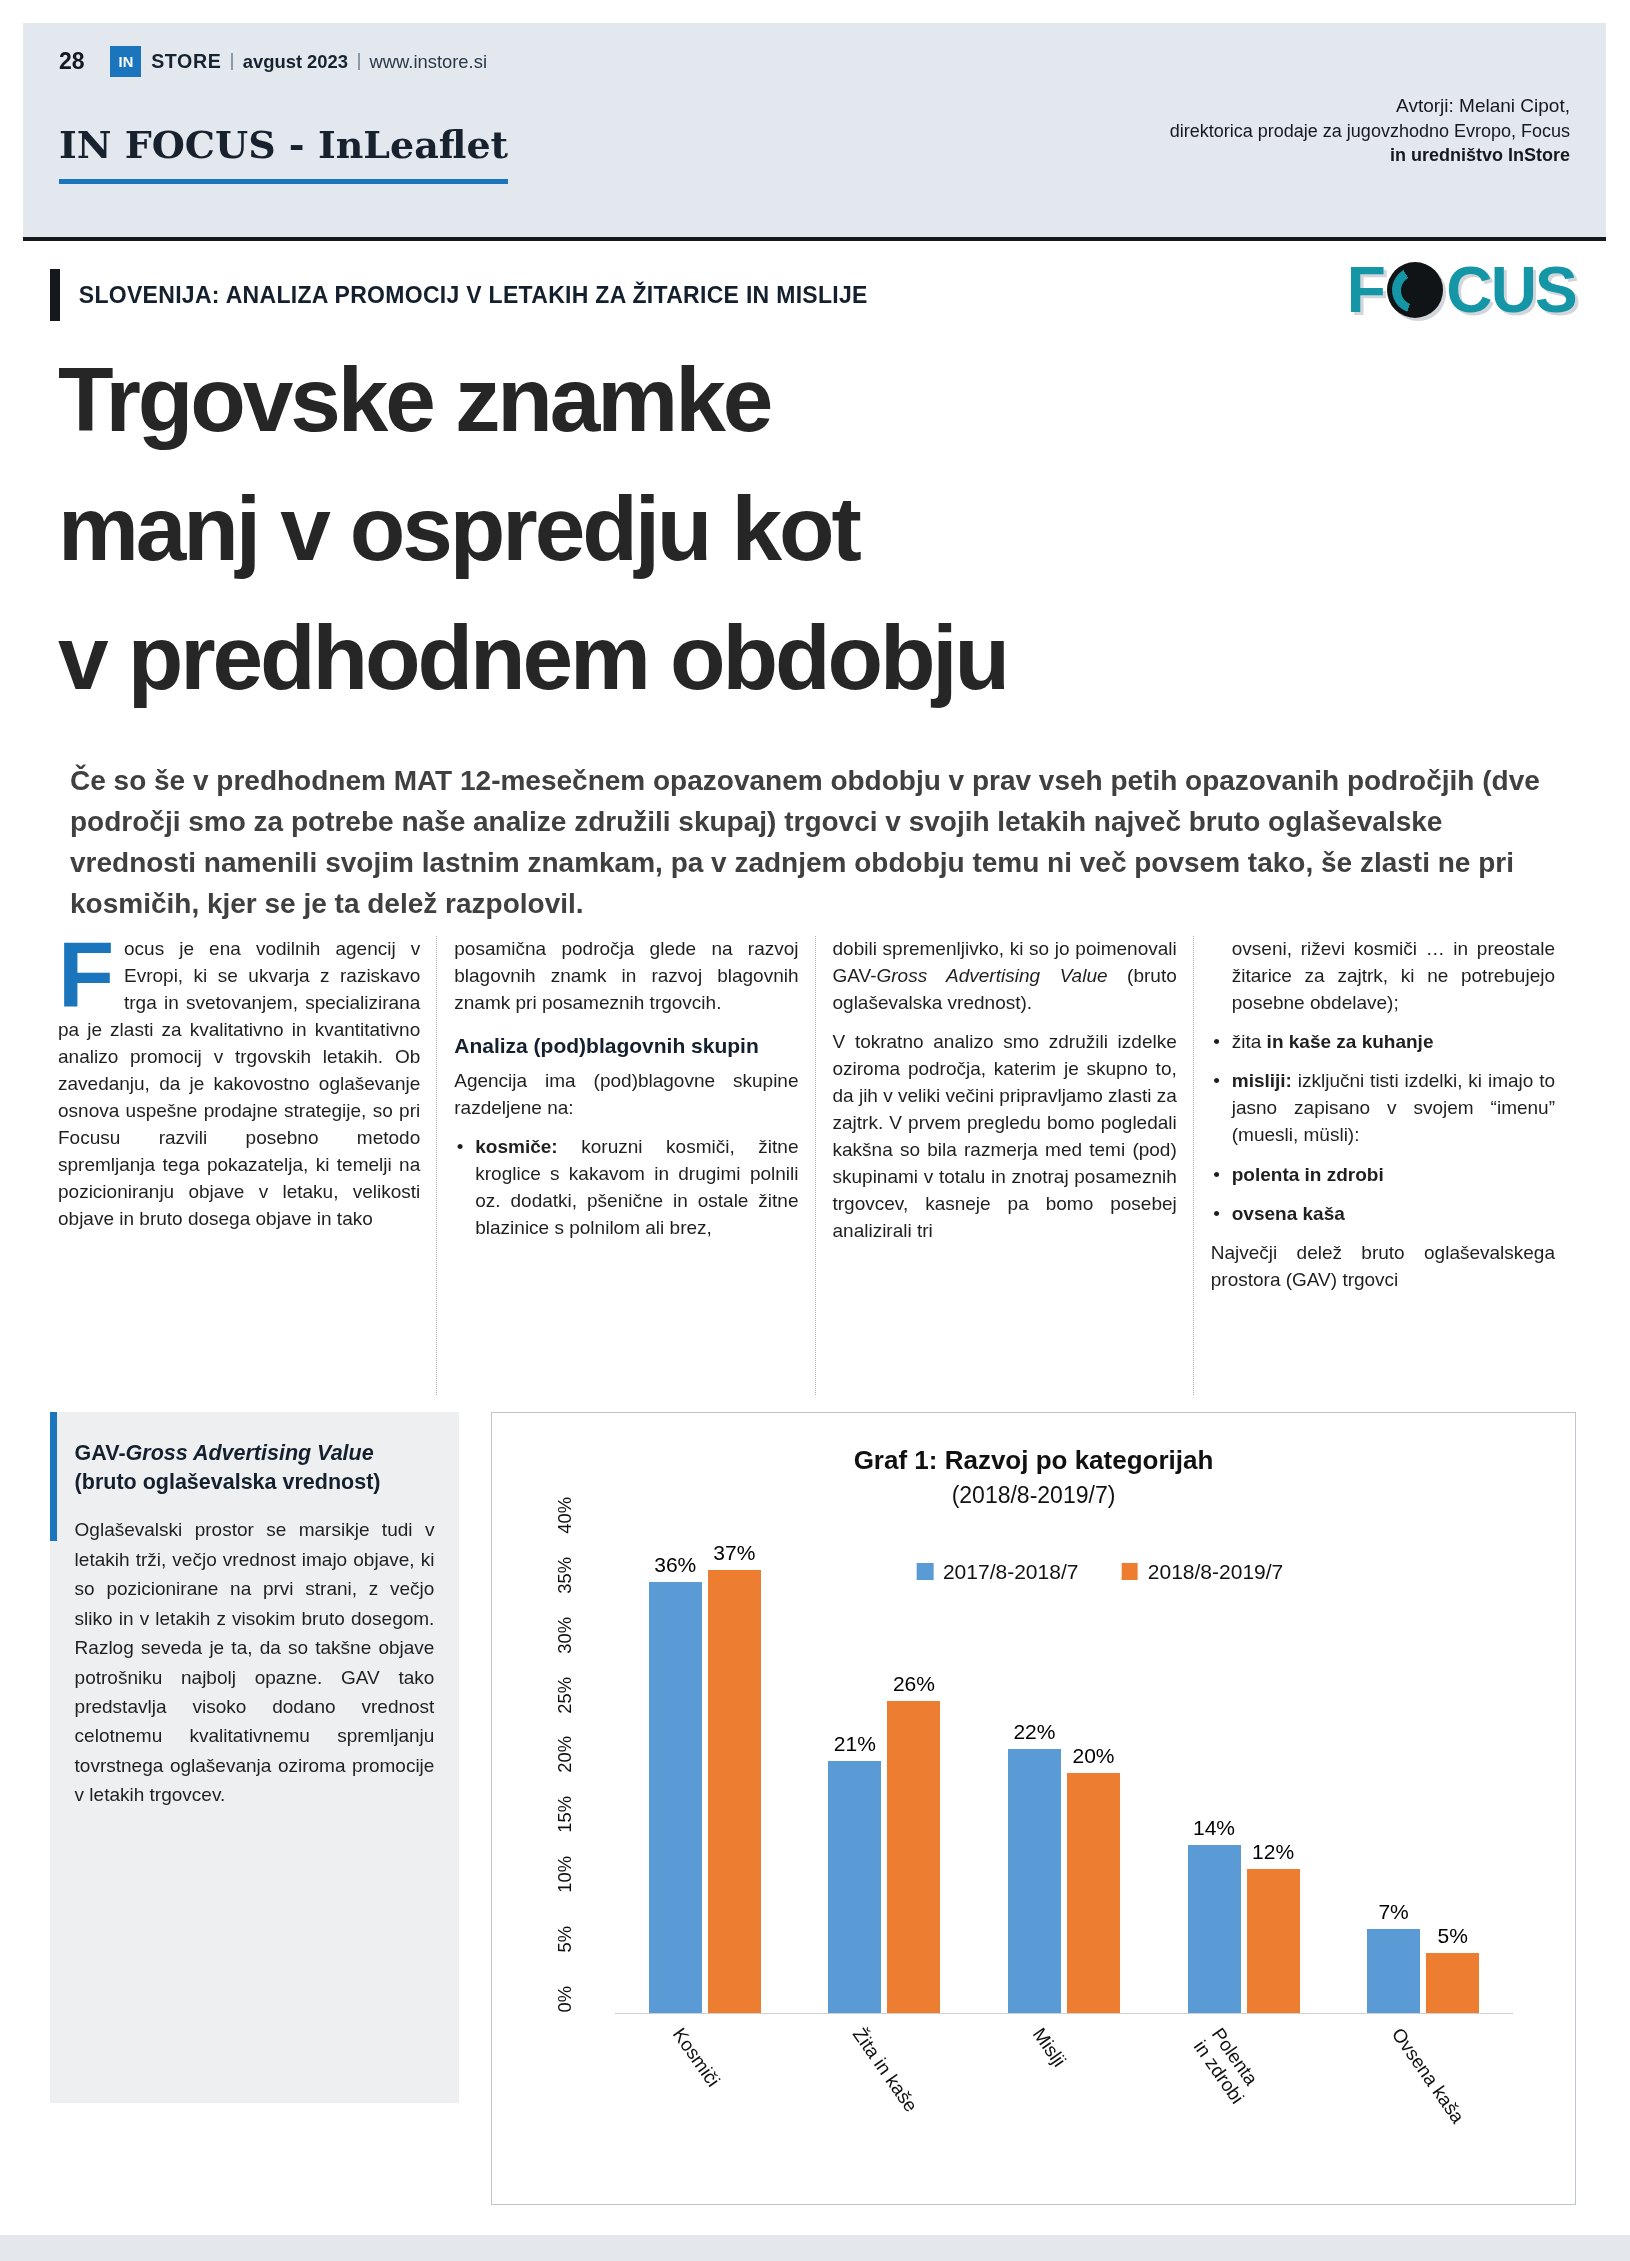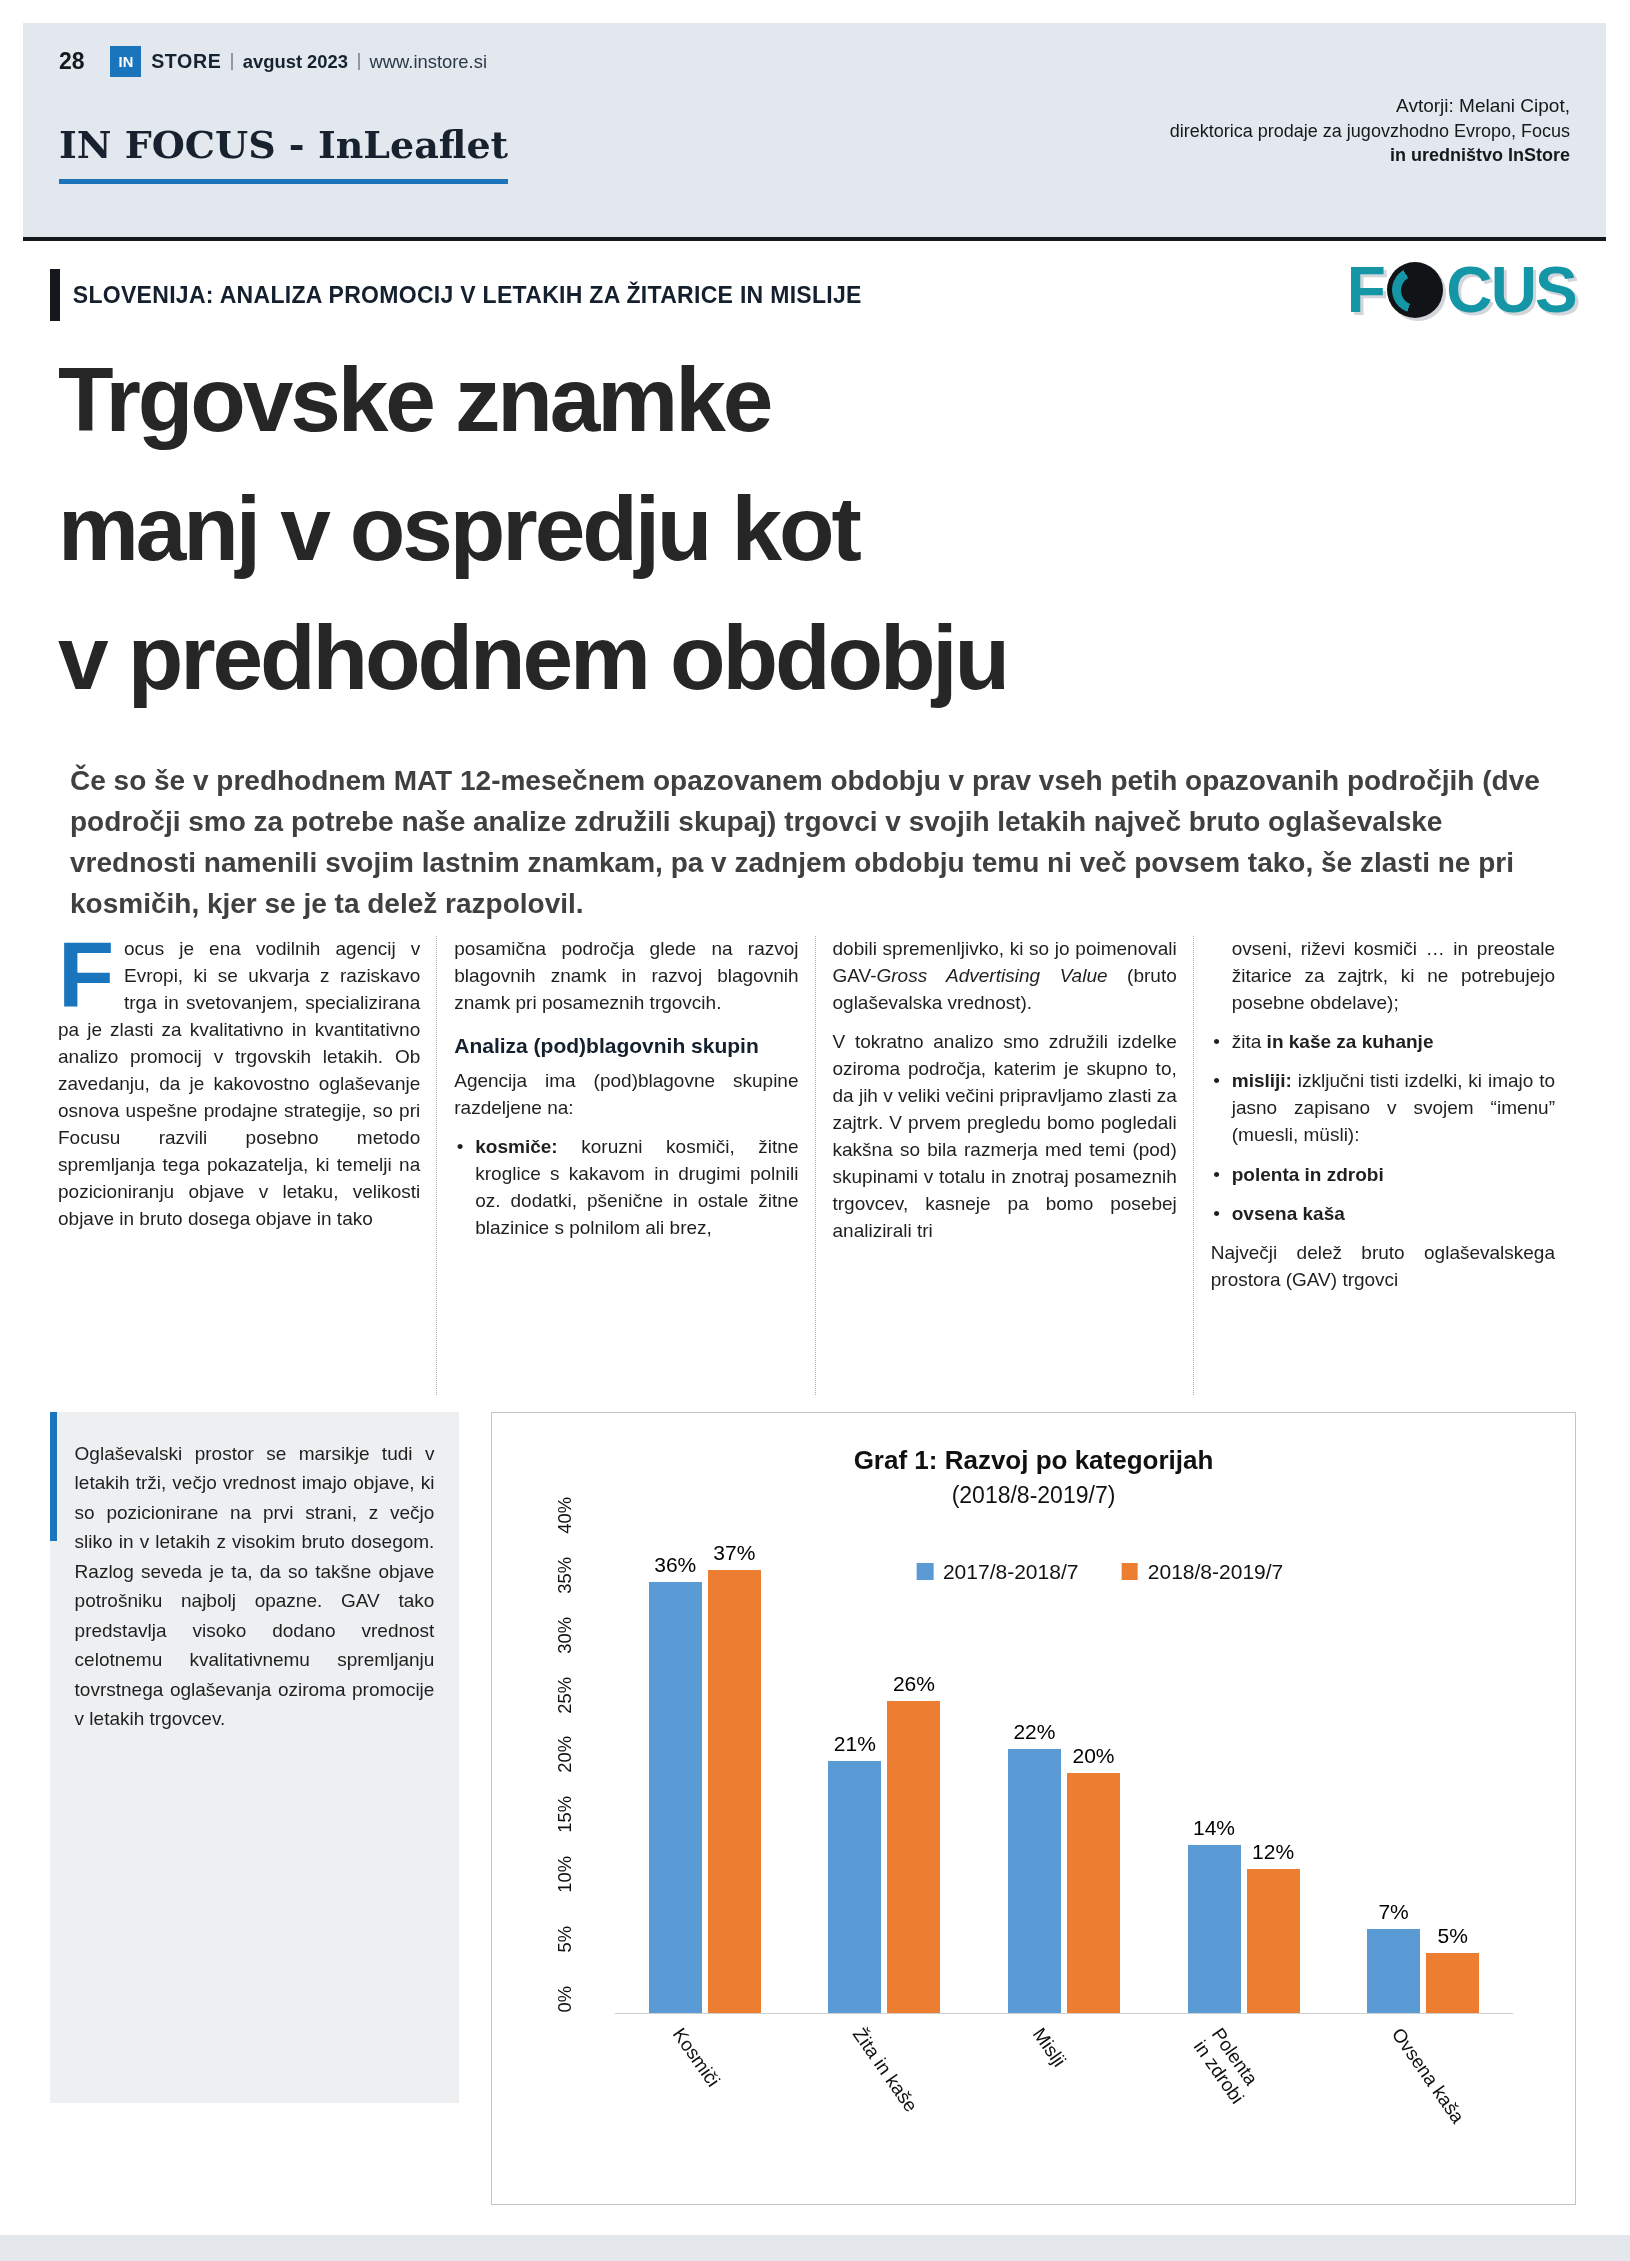--- a/index.html
+++ b/index.html
@@ -20,21 +20,21 @@
   .mast-site { font-size:18.4px; color:#2a3948;text-align:right; }
   .title-row { display:flex; justify-content:space-between; align-items:flex-end; margin-top:16px; }
   .section-title { margin:0; font-family:"DejaVu Serif", serif; font-size:38px; font-weight:700;
                    color:#17222e; padding-bottom:12.3px; border-bottom:5.5px solid #1B75BC; display:inline-block; }
   .authors { text-align:right; color:#15181c; padding-bottom:17px; line-height:1.35; }
   .authors .a1 { font-size:19px; font-weight:400; }
   .authors .a2 { font-size:18px; }
   .authors .a3 { font-size:18px; font-weight:700; }
 
   
-  .kicker-row { position:absolute; left:50px; top:269px; display:flex; align-items:center; gap:13px; }
+  .kicker-row { position:absolute; left:50px; top:269px; display:flex; align-items:center; gap:19px; }
   .kicker-bar { width:9.8px; height:52px; background:#15181c; }
   .kicker-text { font-size:23px; font-weight:700; color:#14202e; letter-spacing:0.3px; }
 
   
   .focus-logo { position:absolute; right:54px; top:258px; display:flex; align-items:center; }
   .fl-f, .fl-cus { font-size:64px; font-weight:900; color:#1496A6; letter-spacing:-1.8px;
                    text-shadow:3.1px 3.1px 0 rgba(125,136,148,.35); line-height:1; }
   .fl-o { position:relative; display:inline-block; width:56px; height:56px; border-radius:50%;
           background:#101417; margin:0 3.1px; box-shadow:3.1px 3.1px 0 rgba(125,136,148,.35); }
   .fl-o::before { content:""; position:absolute; inset:4.9px; border-radius:50%;
@@ -155,20 +155,21 @@
       <p class="justified hang">ovseni, riževi kosmiči … in preostale žitarice za zajtrk, ki ne potrebujejo posebne obdelave);</p>
       <p class="bullet"><span>žita </span><span class="b">in kaše za kuhanje</span></p>
       <p class="bullet justified"><span class="b">misliji:</span><span> izključni tisti izdelki, ki imajo to jasno zapisano v svojem “imenu” (muesli, müsli):</span></p>
       <p class="bullet"><span class="b">polenta in zdrobi</span></p>
       <p class="bullet"><span class="b">ovsena kaša</span></p>
       <p class="justified">Največji delež bruto oglaševalskega prostora (GAV) trgovci</p>
     </div>
   </div>
 
   <aside class="sidebar-box">
+    <h3 class="sb-title"><span>GAV-</span><span class="it">Gross Advertising Value</span><span> (bruto oglaševalska vrednost)</span></h3>
     <p class="sb-body">Oglaševalski prostor se marsikje tudi v letakih trži, večjo vrednost imajo objave, ki so pozicionirane na prvi strani, z večjo sliko in v letakih z visokim bruto dosegom. Razlog seveda je ta, da so takšne objave potrošniku najbolj opazne. GAV tako predstavlja visoko dodano vrednost celotnemu kvalitativnemu spremljanju tovrstnega oglaševanja oziroma promocije v letakih trgovcev.</p>
   </aside>
 
   <section class="chart-box">
     <h3 class="chart-title">Graf 1: Razvoj po kategorijah</h3>
     <div class="chart-subtitle">(2018/8-2019/7)</div>
     <div class="plot" id="plot">
       <div class="legend" id="legend">
           <div class="legend-item">
             <span class="legend-swatch" style="background: rgb(91, 155, 213);"></span>

